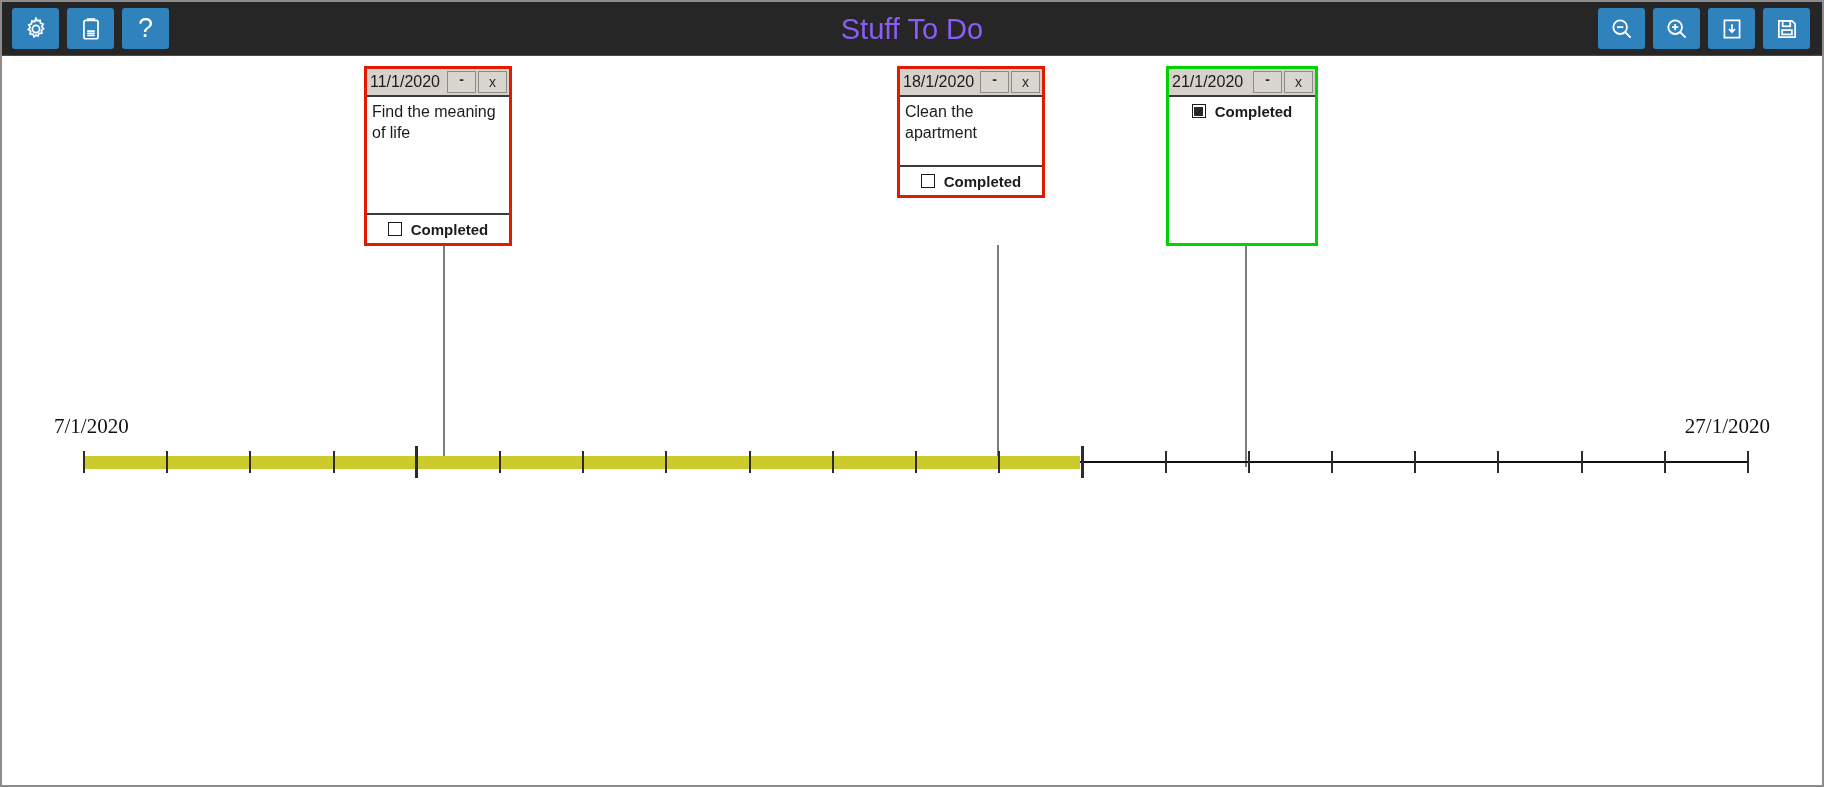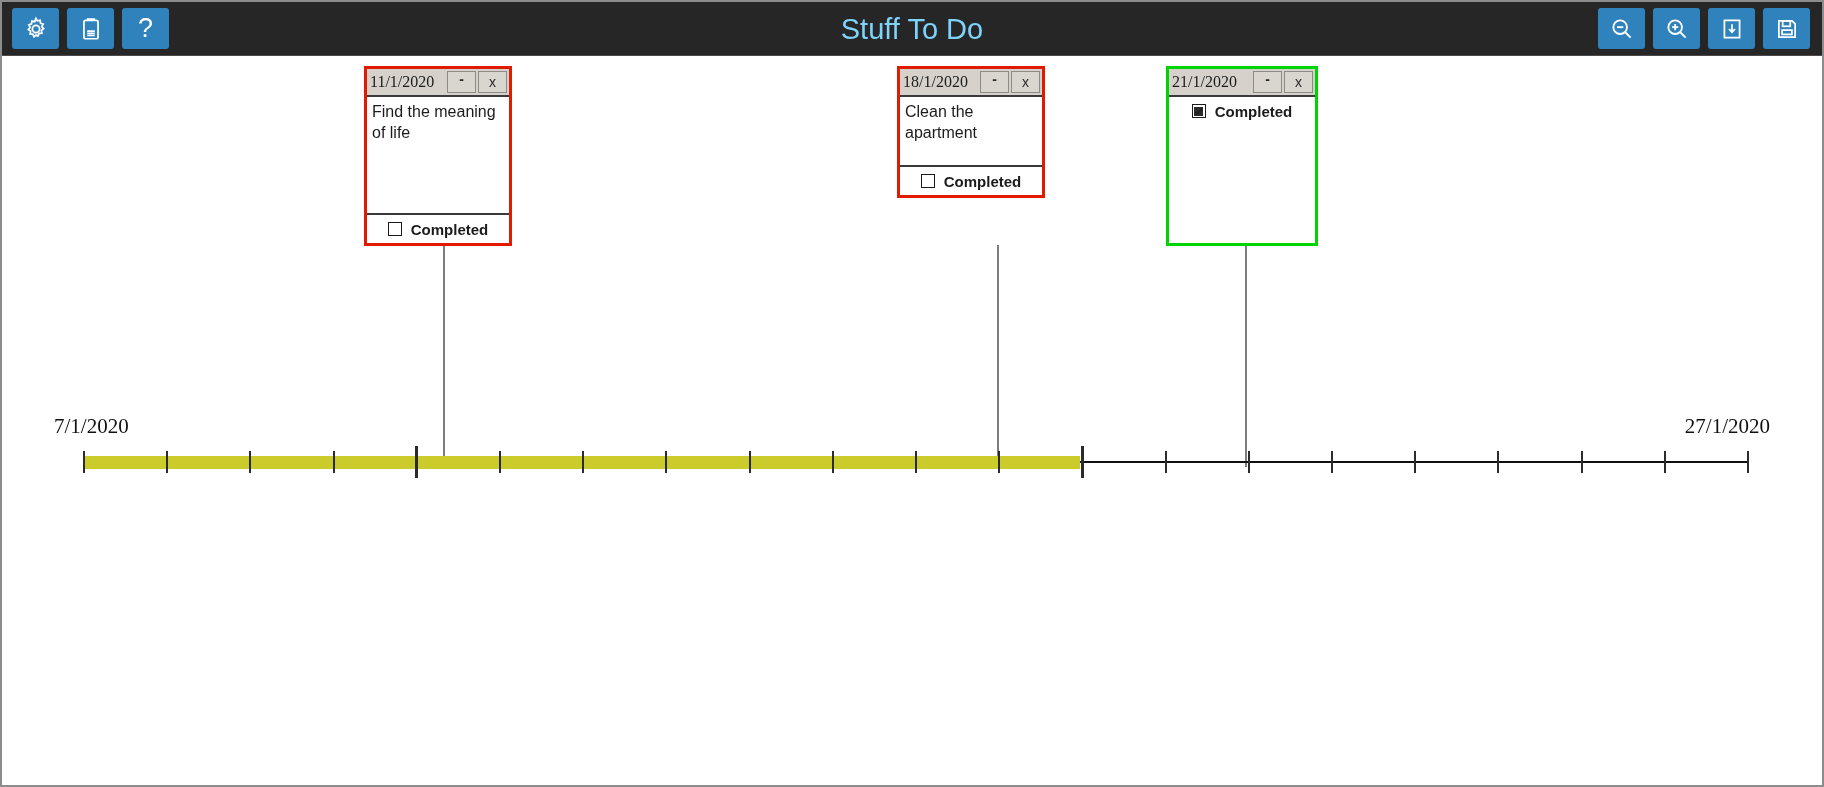--- a/index.html
+++ b/index.html
@@ -67,21 +67,21 @@
     font-family: "Liberation Sans", sans-serif;
     font-weight: 400;
   }
   .app-title {
     position: absolute;
     left: 0; top: 0;
     width: 100%;
     height: 54px;
     line-height: 54px;
     text-align: center;
-    color: #7dd3fc;
+    color: #8b5cf6;
     font-size: 29px;
     font-family: "Liberation Sans", sans-serif;
     font-weight: 400;
     pointer-events: none;
   }
 
   
   .canvas {
     position: absolute;
     left: 0; top: 54px;
@@ -110,21 +110,21 @@
     border-bottom: 2px solid #3a3a3a;
     flex: none;
   }
   .note-date {
     flex: 1;
     display: flex;
     align-items: center;
     padding-left: 3px;
     font-size: 16px;
     color: #1b1b1b;
-    font-family: Liberation Serif, serif;
+    font-family: Liberation Sans, sans-serif;
     white-space: nowrap;
     overflow: hidden;
   }
   .hdr-btn {
     width: 29px;
     box-sizing: border-box;
     margin: 2px 2px 2px 0;
     background: #d9d6d0;
     border: 1px solid #8e8b86;
     display: flex;

